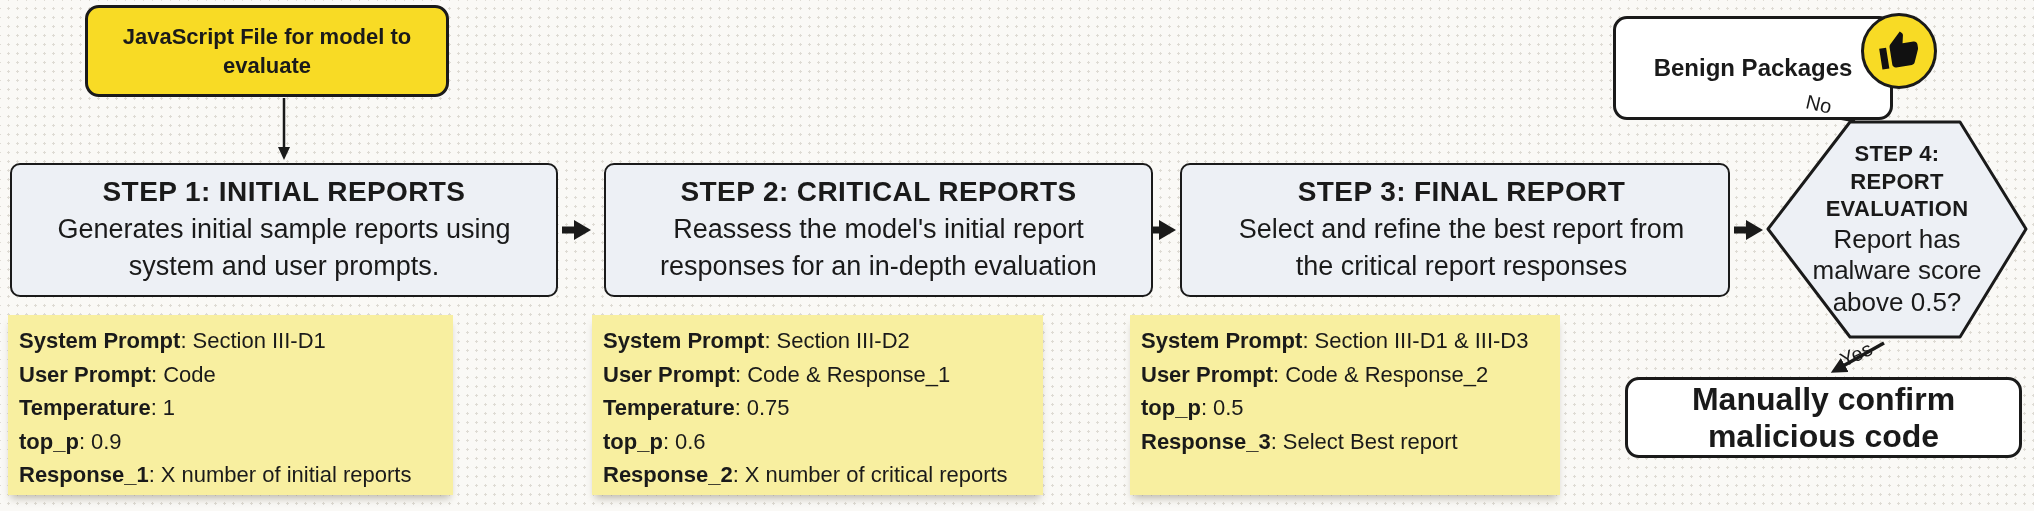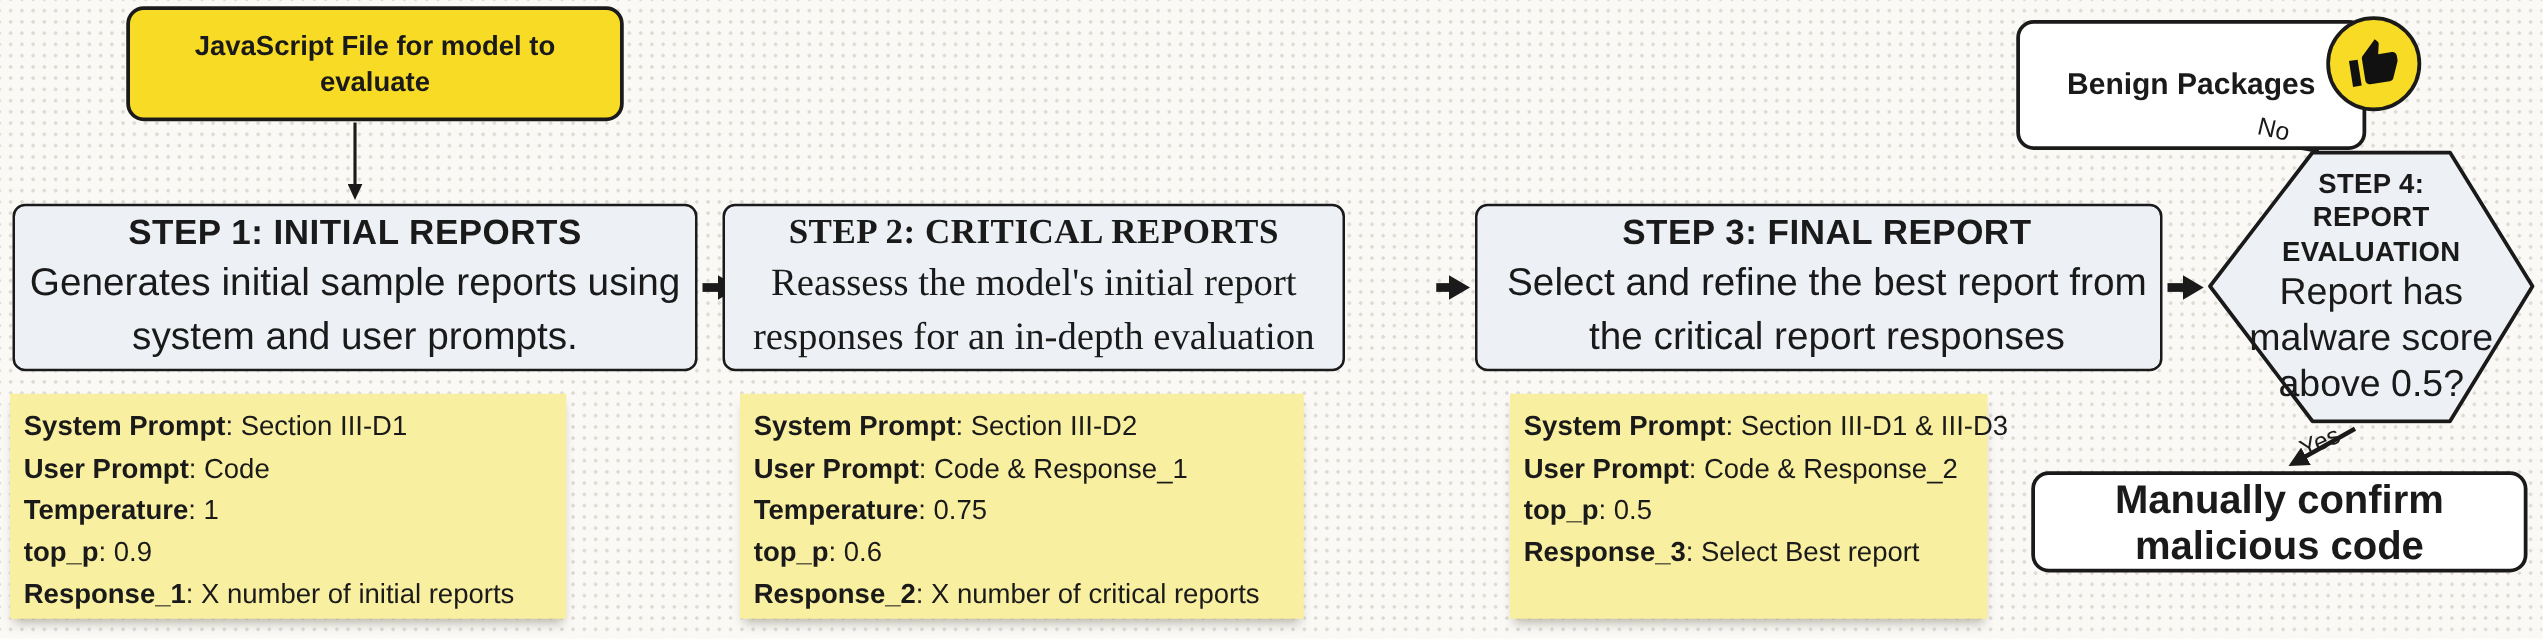--- a/index.html
+++ b/index.html
@@ -7,56 +7,56 @@
   .canvas{
     position:relative;width:2034px;height:511px;overflow:hidden;
     background-color:#FAF9F6;
     background-image:radial-gradient(#DEDBD4 1.2px,transparent 1.4px);
     background-size:9px 9px;background-position:4px 4px;
   }
   .pre{white-space:pre-line;}
   .node{position:absolute;box-sizing:border-box;display:flex;align-items:center;justify-content:center;text-align:center;}
   
   .input-node{
-    left:85px;top:5px;width:398px;height:92px;
+    left:85px;top:5px;width:364px;height:92px;
     background:#F8DB25;border:3px solid #1a1a1a;border-radius:14px;
-    font-weight:800;font-size:22px;line-height:1.32;margin-left:16px;
+    font-weight:800;font-size:22px;line-height:1.32;
   }
   
   .step{
     top:163px;height:134px;
     background:#EDF0F5;border:2.5px solid #1a1a1a;border-radius:10px;
     flex-direction:column;justify-content:center;gap:3px;padding:4px 10px;
   }
   .step1{left:10px;width:548px;}
-  .step2{left:578px;width:498px;font-family:Liberation Serif, serif;}
+  .step2{left:604px;width:549px;}
   .step3{left:1180px;width:550px;padding-left:23px;}
   .step-title{font-weight:800;font-size:28px;letter-spacing:.4px;}
-  .step-desc{font-size:31px;line-height:1.36;}
+  .step-desc{font-size:27px;line-height:1.36;}
   
   .sticky{
     position:absolute;top:315px;height:180px;box-sizing:border-box;
     background:#F8EFA0;padding:9px 4px 8px 11px;
     box-shadow:0 6px 8px -3px rgba(110,105,80,.45);
   }
   .sticky1{left:8px;width:445px;}
   .sticky2{left:592px;width:451px;}
-  .sticky3{left:1208px;width:382px;}
+  .sticky3{left:1130px;width:430px;}
   .note-line{font-size:22px;line-height:33.5px;white-space:nowrap;}
   .nl{font-weight:700;}
   .sep{margin-right:6px;}
   
   .hex{position:absolute;left:1766px;top:120px;width:262px;height:219px;}
   .hex svg{position:absolute;inset:0;}
   .hex-text{
     position:absolute;inset:0;display:flex;flex-direction:column;
     align-items:center;justify-content:center;text-align:center;gap:1px;
   }
   .hex-title{font-weight:800;font-size:22px;line-height:1.25;letter-spacing:.3px;}
-  .hex-q{font-size:30px;line-height:1.22;}
+  .hex-q{font-size:26px;line-height:1.22;}
   
   .benign{
     left:1613px;top:16px;width:280px;height:104px;
     background:#fff;border:3px solid #1a1a1a;border-radius:14px;
     font-weight:800;font-size:24px;
   }
   .badge-circle{
     position:absolute;left:1861px;top:13px;width:76px;height:76px;box-sizing:border-box;
     background:#F8DB25;border:3px solid #1a1a1a;border-radius:50%;
     display:flex;align-items:center;justify-content:center;z-index:3;

